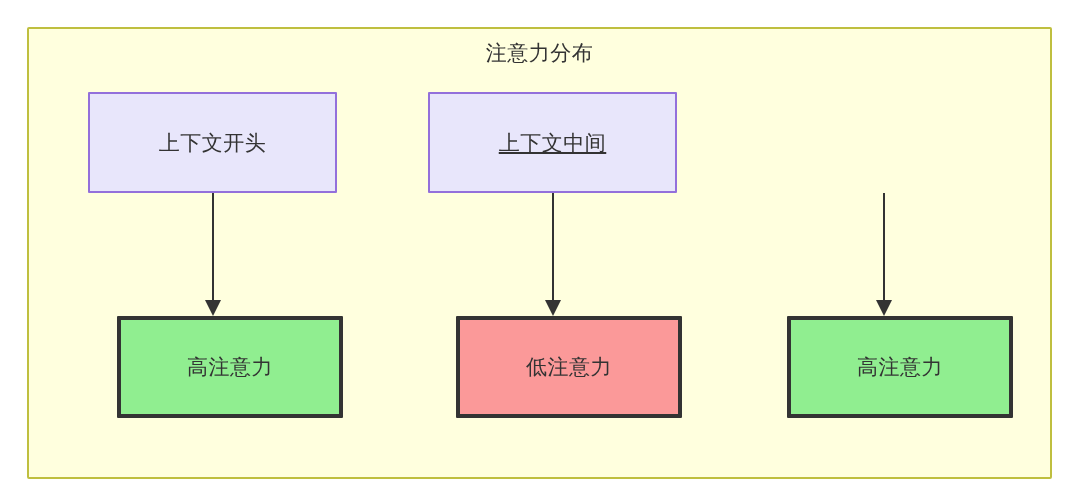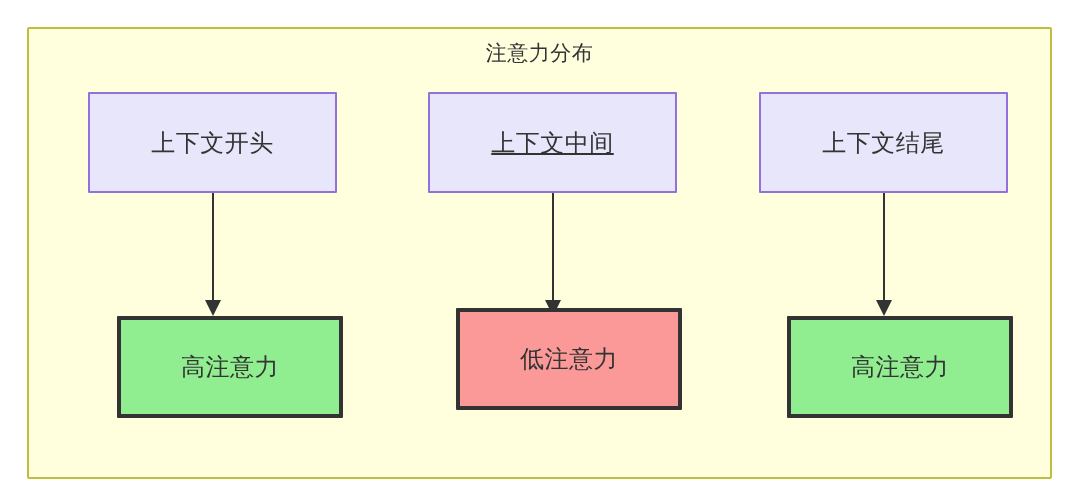--- a/index.html
+++ b/index.html
@@ -49,21 +49,21 @@
 
   
   .node {
     position: absolute;
     box-sizing: border-box;
     display: flex;
     align-items: center;
     justify-content: center;
     text-align: center;
     color: #333333;
-    font-size: 24px;
+    font-size: 21px;
     letter-spacing: 0.5px;
     white-space: nowrap;
   }
 
   .node.context {
     background: #e8e6fb;
     border: 2px solid #9370db;
     border-radius: 1px;
     width: 249px;
     height: 101px;
@@ -85,21 +85,21 @@
     background: #fb9999;
   }
 
   
   #node-ctx-start  { left: 88px;  top: 92px; }
   #node-ctx-mid    { left: 428px; top: 92px; text-decoration: underline; }
   #node-ctx-end    { left: 759px; top: 92px; }
 
   
   #node-high-start { left: 101px; top: 316px; }
-  #node-low-mid    { left: 440px; top: 308px; }
+  #node-low-mid    { left: 440px; top: 316px; }
   #node-high-end   { left: 771px; top: 316px; }
 
   
   #edges {
     position: absolute;
     left: 0;
     top: 0;
     width: 1080px;
     height: 496px;
     pointer-events: none;
@@ -144,23 +144,20 @@
   </svg>
 
   <div class="node context" id="node-ctx-start">
     <span>上下文开头</span>
   </div>
 
   <div class="node context" id="node-ctx-mid">
     <span>上下文中间</span>
   </div>
 
-  <div class="node context" id="node-ctx-end">
-    <span>上下文结尾</span>
-  </div>
 
   <div class="node outcome high" id="node-high-start">
     <span>高注意力</span>
   </div>
 
   <div class="node outcome low" id="node-low-mid">
     <span>低注意力</span>
   </div>
 
   <div class="node outcome high" id="node-high-end">

